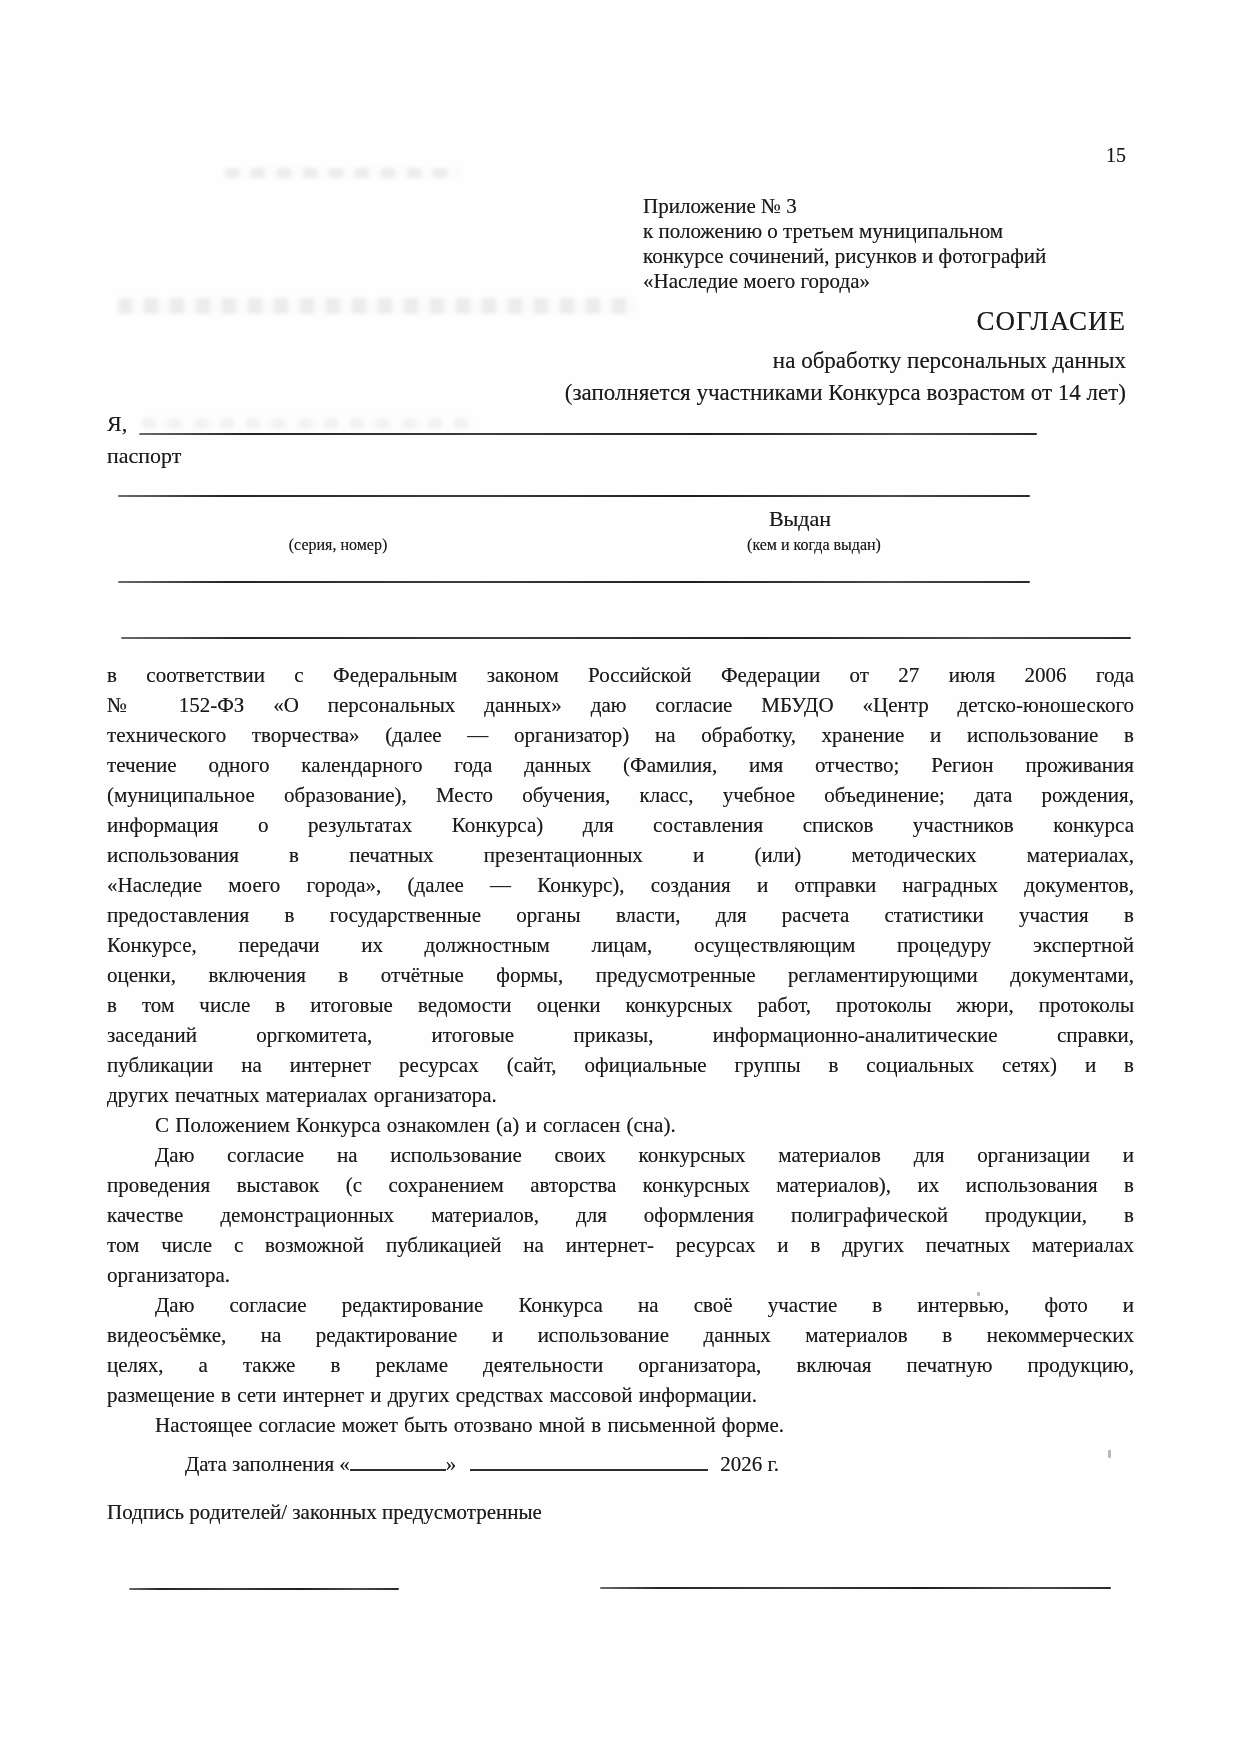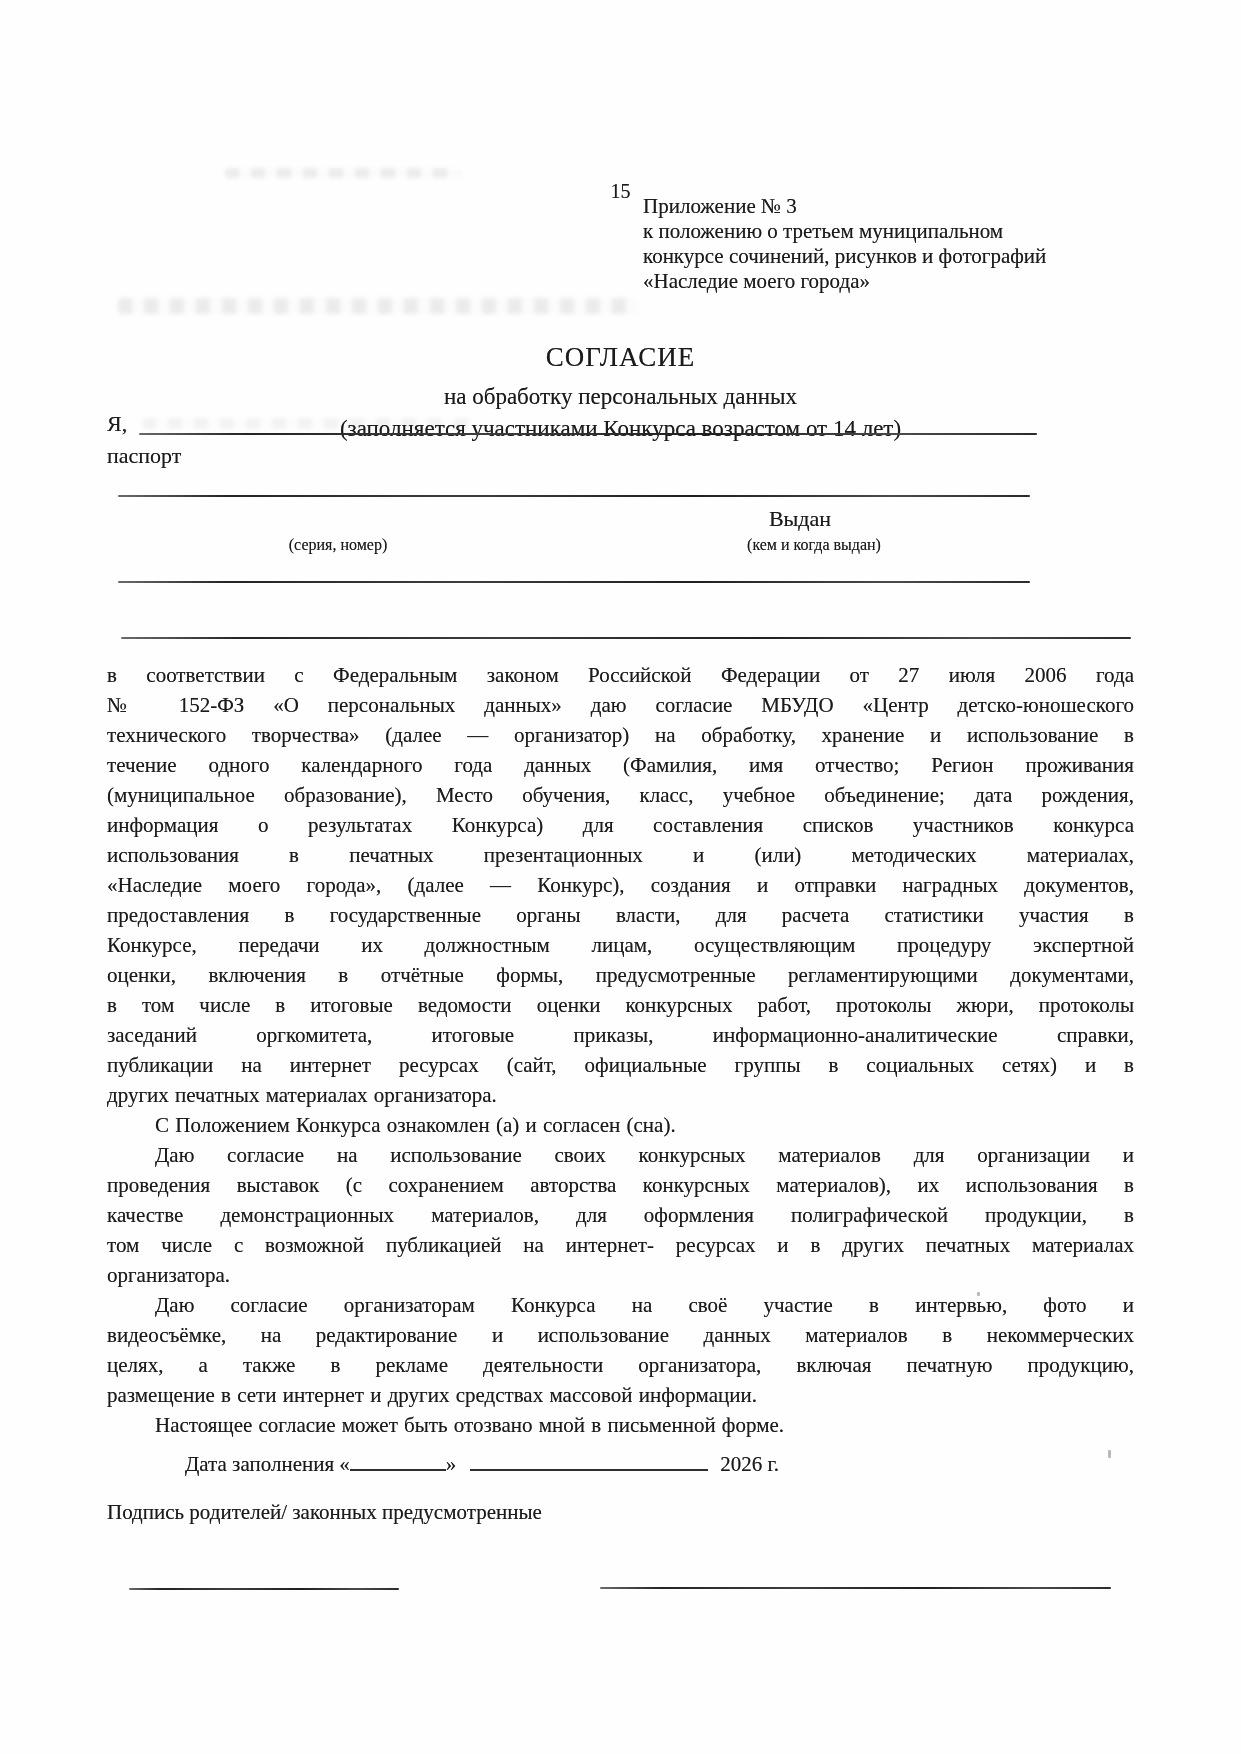--- a/index.html
+++ b/index.html
@@ -6,21 +6,21 @@
   .page{
     position:relative;
     width:1241px;height:1754px;
     background:#fefefe;
     font-family:"Liberation Serif", serif;
     color:#1b1b1b;
     overflow:hidden;
     text-shadow:0 0 .4px rgba(20,20,20,.55);
   }
   .abs{position:absolute;}
-  .centered{left:107px;width:1027px;text-align:center;margin-top:36px;}
+  .centered{left:99px;width:1027px;text-align:right;}
   .pgnum{top:144px;font-size:20px;}
   .appendix{left:643px;top:194px;font-size:21px;line-height:25px;white-space:nowrap;}
   .h-main{top:306px;font-size:27px;letter-spacing:1px;}
   .h-sub{top:348px;font-size:23px;}
   .h-note{top:380px;font-size:23px;}
   .lbl{font-size:22px;}
   .rule{
     position:absolute;height:2px;
     background:linear-gradient(90deg,#6a6a6a 0%,#242424 12%,#3d3d3d 38%,#1f1f1f 63%,#4a4a4a 85%,#2a2a2a 100%);
     border-radius:1px;
@@ -95,21 +95,21 @@
       <div class="bl">в том числе в итоговые ведомости оценки конкурсных работ, протоколы жюри, протоколы</div>
       <div class="bl">заседаний оргкомитета, итоговые приказы, информационно-аналитические справки,</div>
       <div class="bl">публикации на интернет ресурсах (сайт, официальные группы в социальных сетях) и в</div>
       <div class="bl end">других печатных материалах организатора.</div>
       <div class="bl indent end">С Положением Конкурса ознакомлен (а) и согласен (сна).</div>
       <div class="bl indent">Даю согласие на использование своих конкурсных материалов для организации и</div>
       <div class="bl">проведения выставок (с сохранением авторства конкурсных материалов), их использования в</div>
       <div class="bl">качестве демонстрационных материалов, для оформления полиграфической продукции, в</div>
       <div class="bl">том числе с возможной публикацией на интернет- ресурсах и в других печатных материалах</div>
       <div class="bl end">организатора.</div>
-      <div class="bl indent">Даю согласие организаторам Конкурса на своё участие в интервью, фото и</div>
+      <div class="bl indent">Даю согласие редактирование Конкурса на своё участие в интервью, фото и</div>
       <div class="bl">видеосъёмке, на редактирование и использование данных материалов в некоммерческих</div>
       <div class="bl">целях, а также в рекламе деятельности организатора, включая печатную продукцию,</div>
       <div class="bl end">размещение в сети интернет и других средствах массовой информации.</div>
       <div class="bl indent end">Настоящее согласие может быть отозвано мной в письменной форме.</div>
     </div>
 
   <div class="daterow"><span class="shift"></span><span>Дата заполнения</span>
     <span>«</span><span class="blank day"></span><span>»</span><span class="blank month"></span><span>2026 г.</span>
   </div>
 

